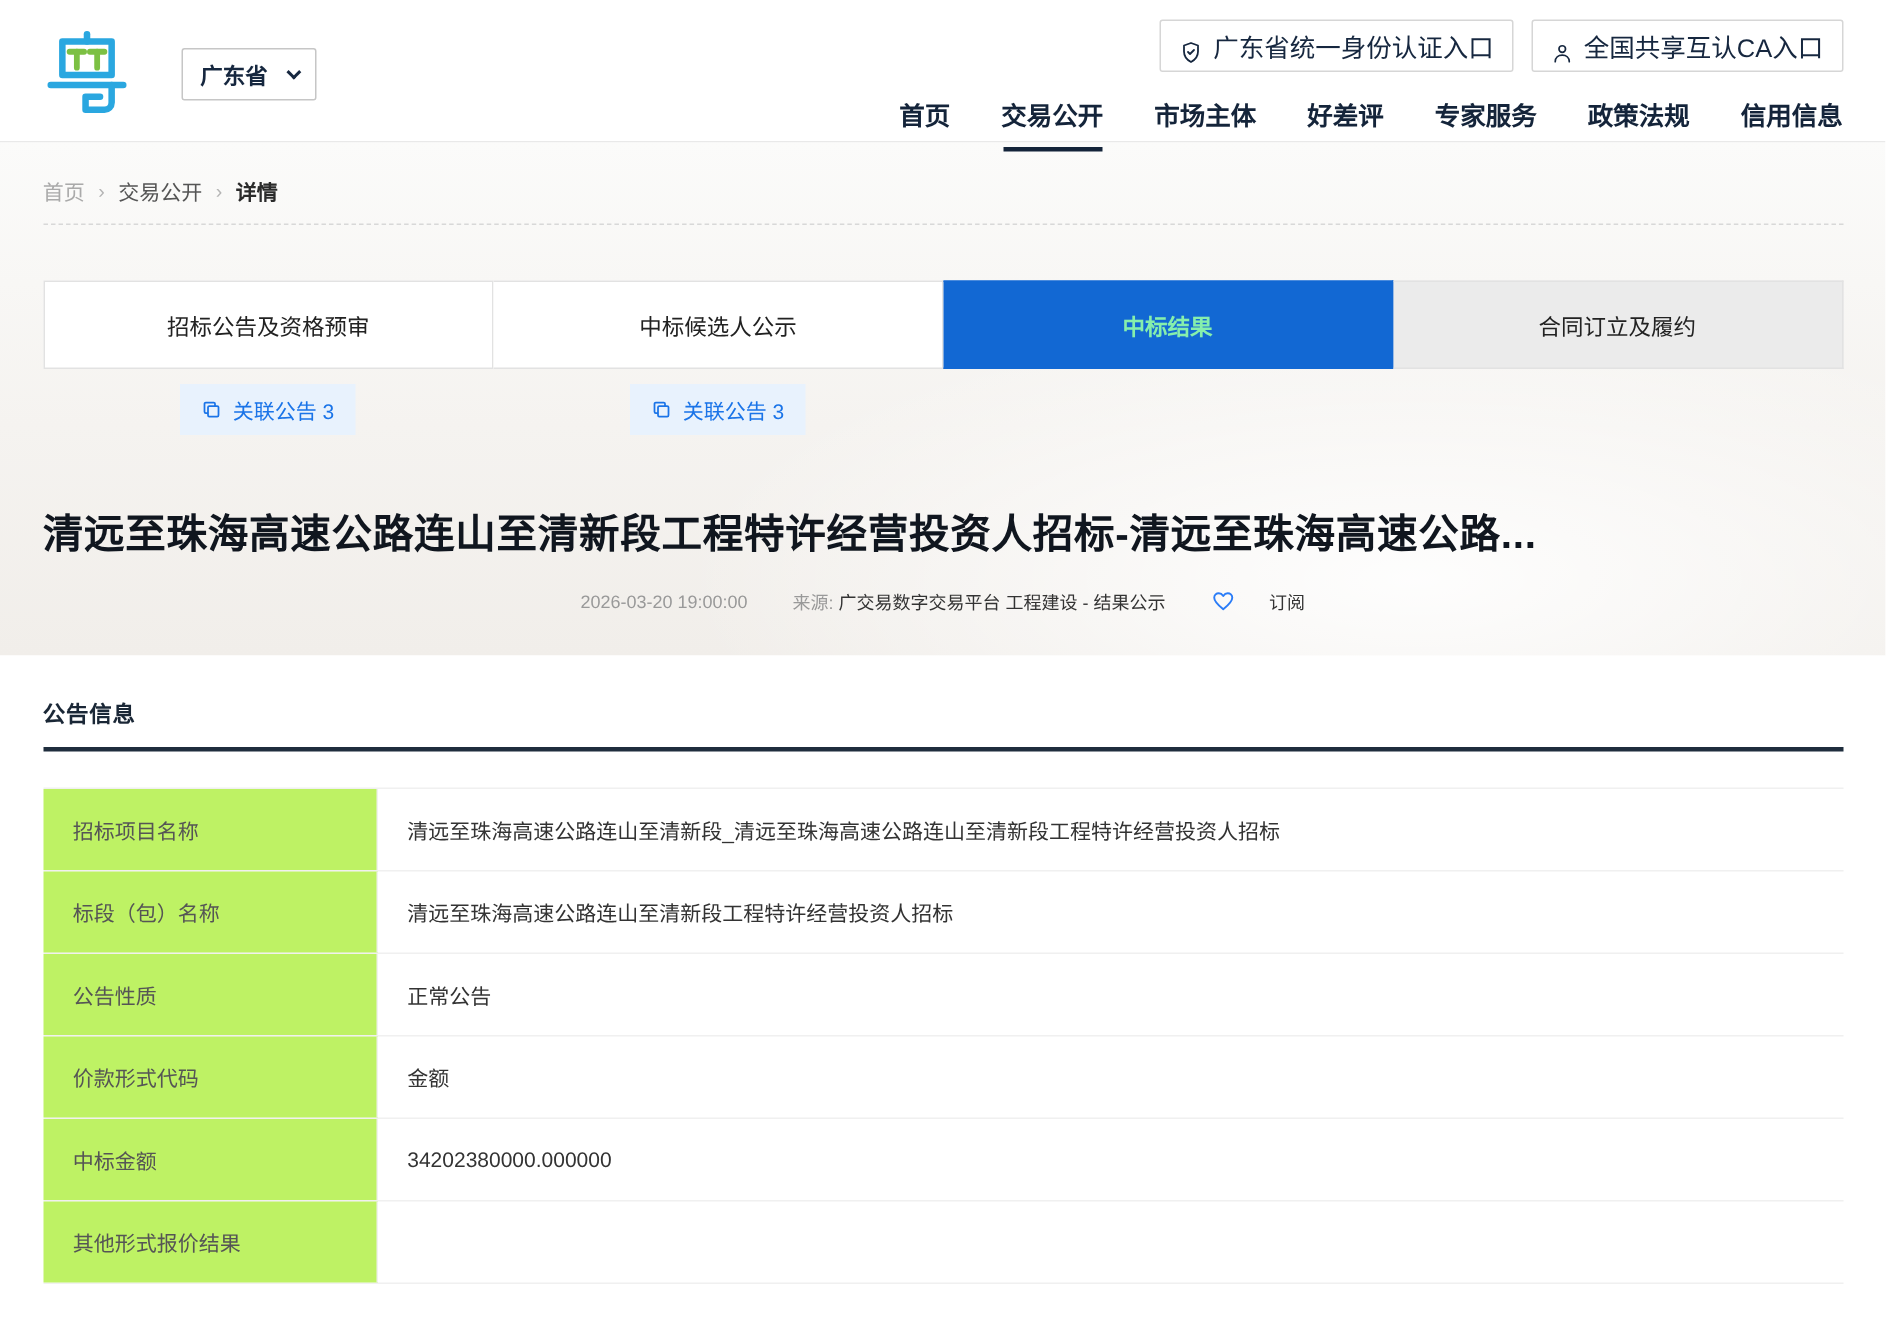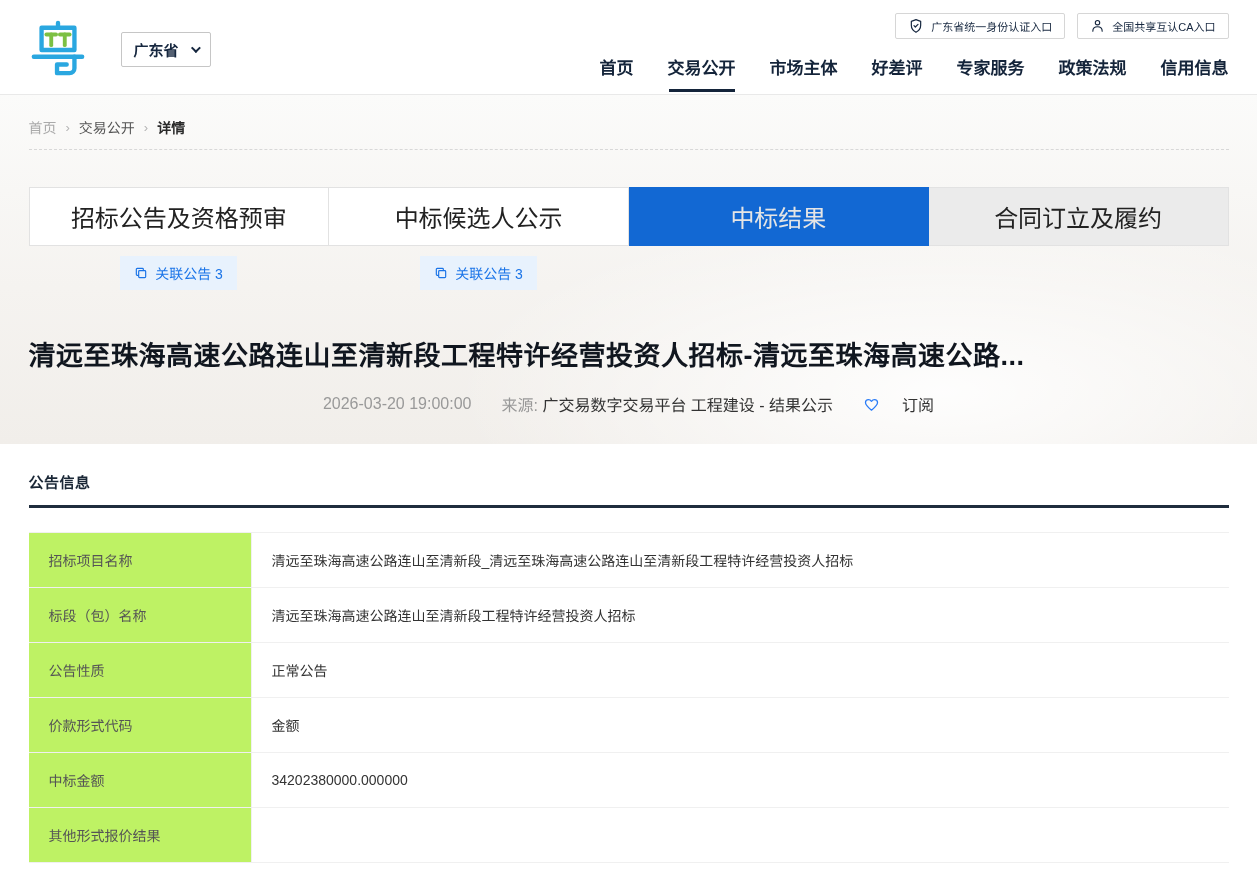--- a/index.html
+++ b/index.html
@@ -19,54 +19,54 @@
   .b1 { font-size:14.5px; font-weight:700; color:#1d2b3a; letter-spacing:.5px; }
   .b2 { font-size:22px; font-weight:800; color:#18263a; letter-spacing:.5px; }
   .region { border:1px solid #c6c6c6; border-radius:2px; padding:6px 12px; margin-left:20px;
             display:flex; align-items:center; gap:12px; font-size:15px; font-weight:700;
             color:#16273f; cursor:pointer; background:#fff; }
   .chev { width:7px; height:7px; border-right:2px solid #16273f; border-bottom:2px solid #16273f;
           transform:rotate(45deg) translateY(-2px); display:inline-block; }
 
   .hdr-right { display:flex; flex-direction:column; align-items:flex-end; padding-top:13px; }
   .auth-row { display:flex; gap:12px; }
-  .auth-btn { display:flex; align-items:flex-start; gap:7px; border:1px solid #d6d6d6; border-radius:2px;
-              padding:4px 12px; font-size:11px; color:#16273f; cursor:pointer; background:#fff;
+  .auth-btn { display:flex; align-items:flex-end; gap:7px; border:1px solid #d6d6d6; border-radius:2px;
+              padding:4px 12px; font-size:17px; color:#16273f; cursor:pointer; background:#fff;
               text-decoration:none; }
   .nav { display:flex; gap:34px; margin-top:15px; }
   .nav-item { font-size:17px; font-weight:700; color:#14243a; cursor:pointer; padding-bottom:13px; position:relative; }
   .nav-item.active::after { content:""; position:absolute; left:1px; right:1px; bottom:0; height:3px; background:#14243a; }
 
   
   .band { background:
             radial-gradient(ellipse 700px 260px at 75% 85%, rgba(255,255,255,.9), rgba(255,255,255,0) 70%),
             linear-gradient(180deg, #fbfbfa 0%, #f5f3f0 55%, #f1eeea 100%);
           padding-bottom:28px; }
   .crumbs { padding-top:22px; padding-bottom:12px; font-size:14px; display:flex; align-items:center; gap:9px; }
   .crumb-sep { color:#b5b5b5; font-size:13px; }
   .c1 { color:#aaaaaa; cursor:pointer; }
   .c2 { color:#555; cursor:pointer; }
   .c3 { color:#2b2b2b; font-weight:700; }
   .dashline { border-bottom:1px dashed #d8d8d8; height:1px; }
 
   .tabs { display:flex; margin-top:37px; }
   .tab { flex:1; height:59px; display:flex; align-items:center; justify-content:center;
-         font-size:24px; color:#222; background:#fff; border:1px solid #e2e2e2; border-left:none; cursor:pointer; }
+         font-size:15px; color:#222; background:#fff; border:1px solid #e2e2e2; border-left:none; cursor:pointer; }
   .tab:first-child { border-left:1px solid #e2e2e2; }
-  .tab.active { background:#1268d3; border-color:#1268d3; color:#e5e5e5; }
+  .tab.active { background:#1268d3; border-color:#1268d3; color:#86efac;font-weight:bold; }
   .tab.muted { background:#ebebeb; }
 
   .badges { display:flex; margin-top:10px; }
   .bcell { flex:1; display:flex; justify-content:center; }
   .badge { display:inline-flex; align-items:center; gap:7px; background:#e8f2fd; color:#1a74e8;
            font-size:14px; padding:7px 14px; cursor:pointer; }
 
   .title { margin:44px 0 0; font-size:27px; font-weight:800; color:#10161f;
            white-space:nowrap; overflow:hidden; letter-spacing:.5px; }
-  .meta { margin-top:19px; display:flex; justify-content:center; align-items:center; gap:30px; font-size:16px; }
+  .meta { margin-top:19px; display:flex; justify-content:center; align-items:center; gap:30px; font-size:12px; }
   .dt { color:#999; }
   .src-l { color:#999; }
   .src-v { color:#333; }
   .sub { display:inline-flex; align-items:center; gap:22px; color:#333; cursor:pointer; }
 
   
   .content { background:#fff; padding-top:27px; padding-bottom:20px; }
   .sec-title { margin:0 0 13px; font-size:15px; font-weight:800; color:#1a2736; letter-spacing:.5px; }
   .sec-rule { height:3px; background:#1f2d3d; }
   .info-table { margin-top:24px; border-top:1px solid #f0f0f0; }

